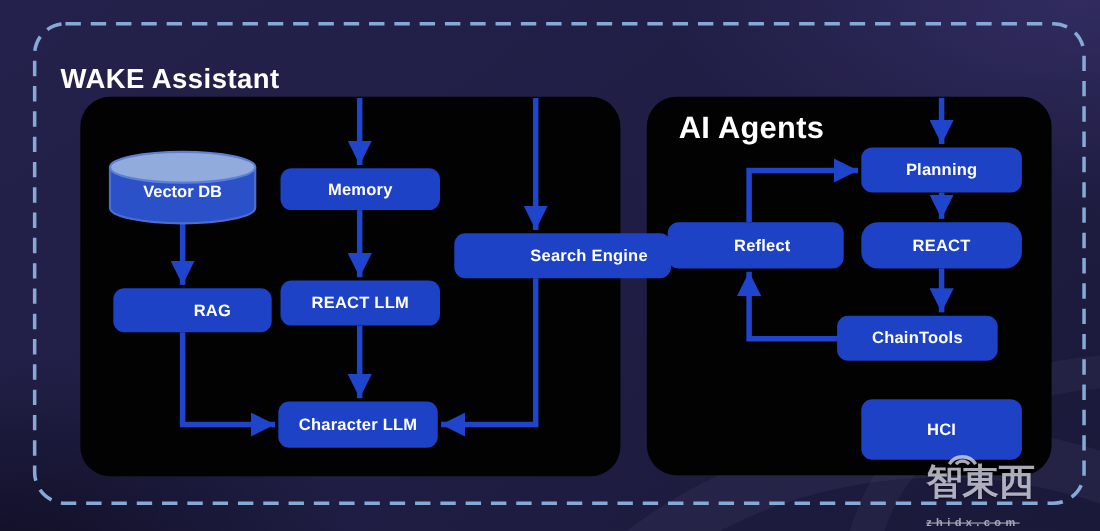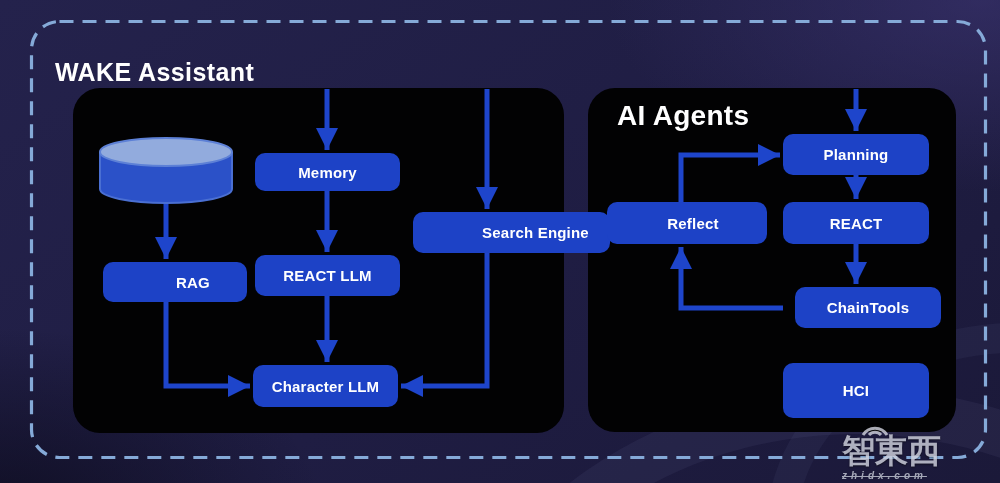--- a/index.html
+++ b/index.html
@@ -48,37 +48,37 @@
     position:absolute;left:100px;top:160px;width:132px;height:28px;
     display:flex;align-items:center;justify-content:center;
     color:#ffffff;font-size:15px;font-weight:700;
   }
   .n-memory{left:255px;top:153px;width:145px;height:38px;}
   .n-search{left:413px;top:212px;width:149px;height:41px;padding-left:48px;}
   .n-rag{left:103px;top:262px;width:108px;height:40px;padding-left:36px;}
   .n-reactllm{left:255px;top:255px;width:145px;height:41px;}
   .n-character{left:253px;top:365px;width:145px;height:42px;}
   .n-planning{left:783px;top:134px;width:146px;height:41px;text-align:center;}
-  .n-react{left:783px;top:202px;width:146px;height:42px;}
+  .n-react{left:783px;top:202px;width:146px;height:42px;border-radius:15px;}
   .n-reflect{left:607px;top:202px;width:148px;height:42px;padding-left:12px;}
-  .n-chaintools{left:795px;top:287px;width:146px;height:41px;}
+  .n-chaintools{left:761px;top:287px;width:146px;height:41px;}
   .n-hci{left:783px;top:363px;width:146px;height:55px;}
   .watermark{
     position:absolute;right:8px;bottom:2px;width:150px;
     opacity:.82;pointer-events:none;
   }
   .wm-arc{display:block;margin:0 auto -2px 18px;}
   .wm-logo{
     color:#cfd1dc;font-size:33px;font-weight:700;line-height:1.05;
     text-shadow:0 1px 2px rgba(0,0,0,.6);
     font-family:"DejaVu Sans","Liberation Sans",sans-serif;
   }
   .wm-domain{
-    color:#c4c8d4;font-size:10px;font-weight:700;font-style:italic;
-    letter-spacing:4px;text-decoration:line-through;margin-top:1px;
+    color:#c4c8d4;font-size:10px;font-weight:700;
+    letter-spacing:4px;text-decoration:line-through;margin-top:14px;
   }
 </style>
 </head>
 <body>
 
 <div class="canvas">
 
   <div class="swirl swirl-1"></div>
   <div class="swirl swirl-2"></div>
 
@@ -111,20 +111,21 @@
 
     <g>
       <path d="M100,152 L100,189 A66,14 0 0 0 232,189 L232,152" fill="#2b51c8" stroke="#4a6fd2" stroke-width="2"></path>
       <ellipse cx="166" cy="152" rx="66" ry="14" fill="#92abdd" stroke="#5d80d6" stroke-width="2"></ellipse>
     </g>
   </svg>
 
   <div class="page-title">WAKE Assistant</div>
   <div class="agents-title">AI Agents</div>
 
+  <div class="cyl-label">Vector DB</div>
   <div class="node n-memory">Memory</div>
   <div class="node n-search">Search Engine</div>
   <div class="node n-rag">RAG</div>
   <div class="node n-reactllm">REACT LLM</div>
   <div class="node n-character">Character LLM</div>
 
   <div class="node n-planning">Planning</div>
   <div class="node n-react">REACT</div>
   <div class="node n-reflect">Reflect</div>
   <div class="node n-chaintools">ChainTools</div>

